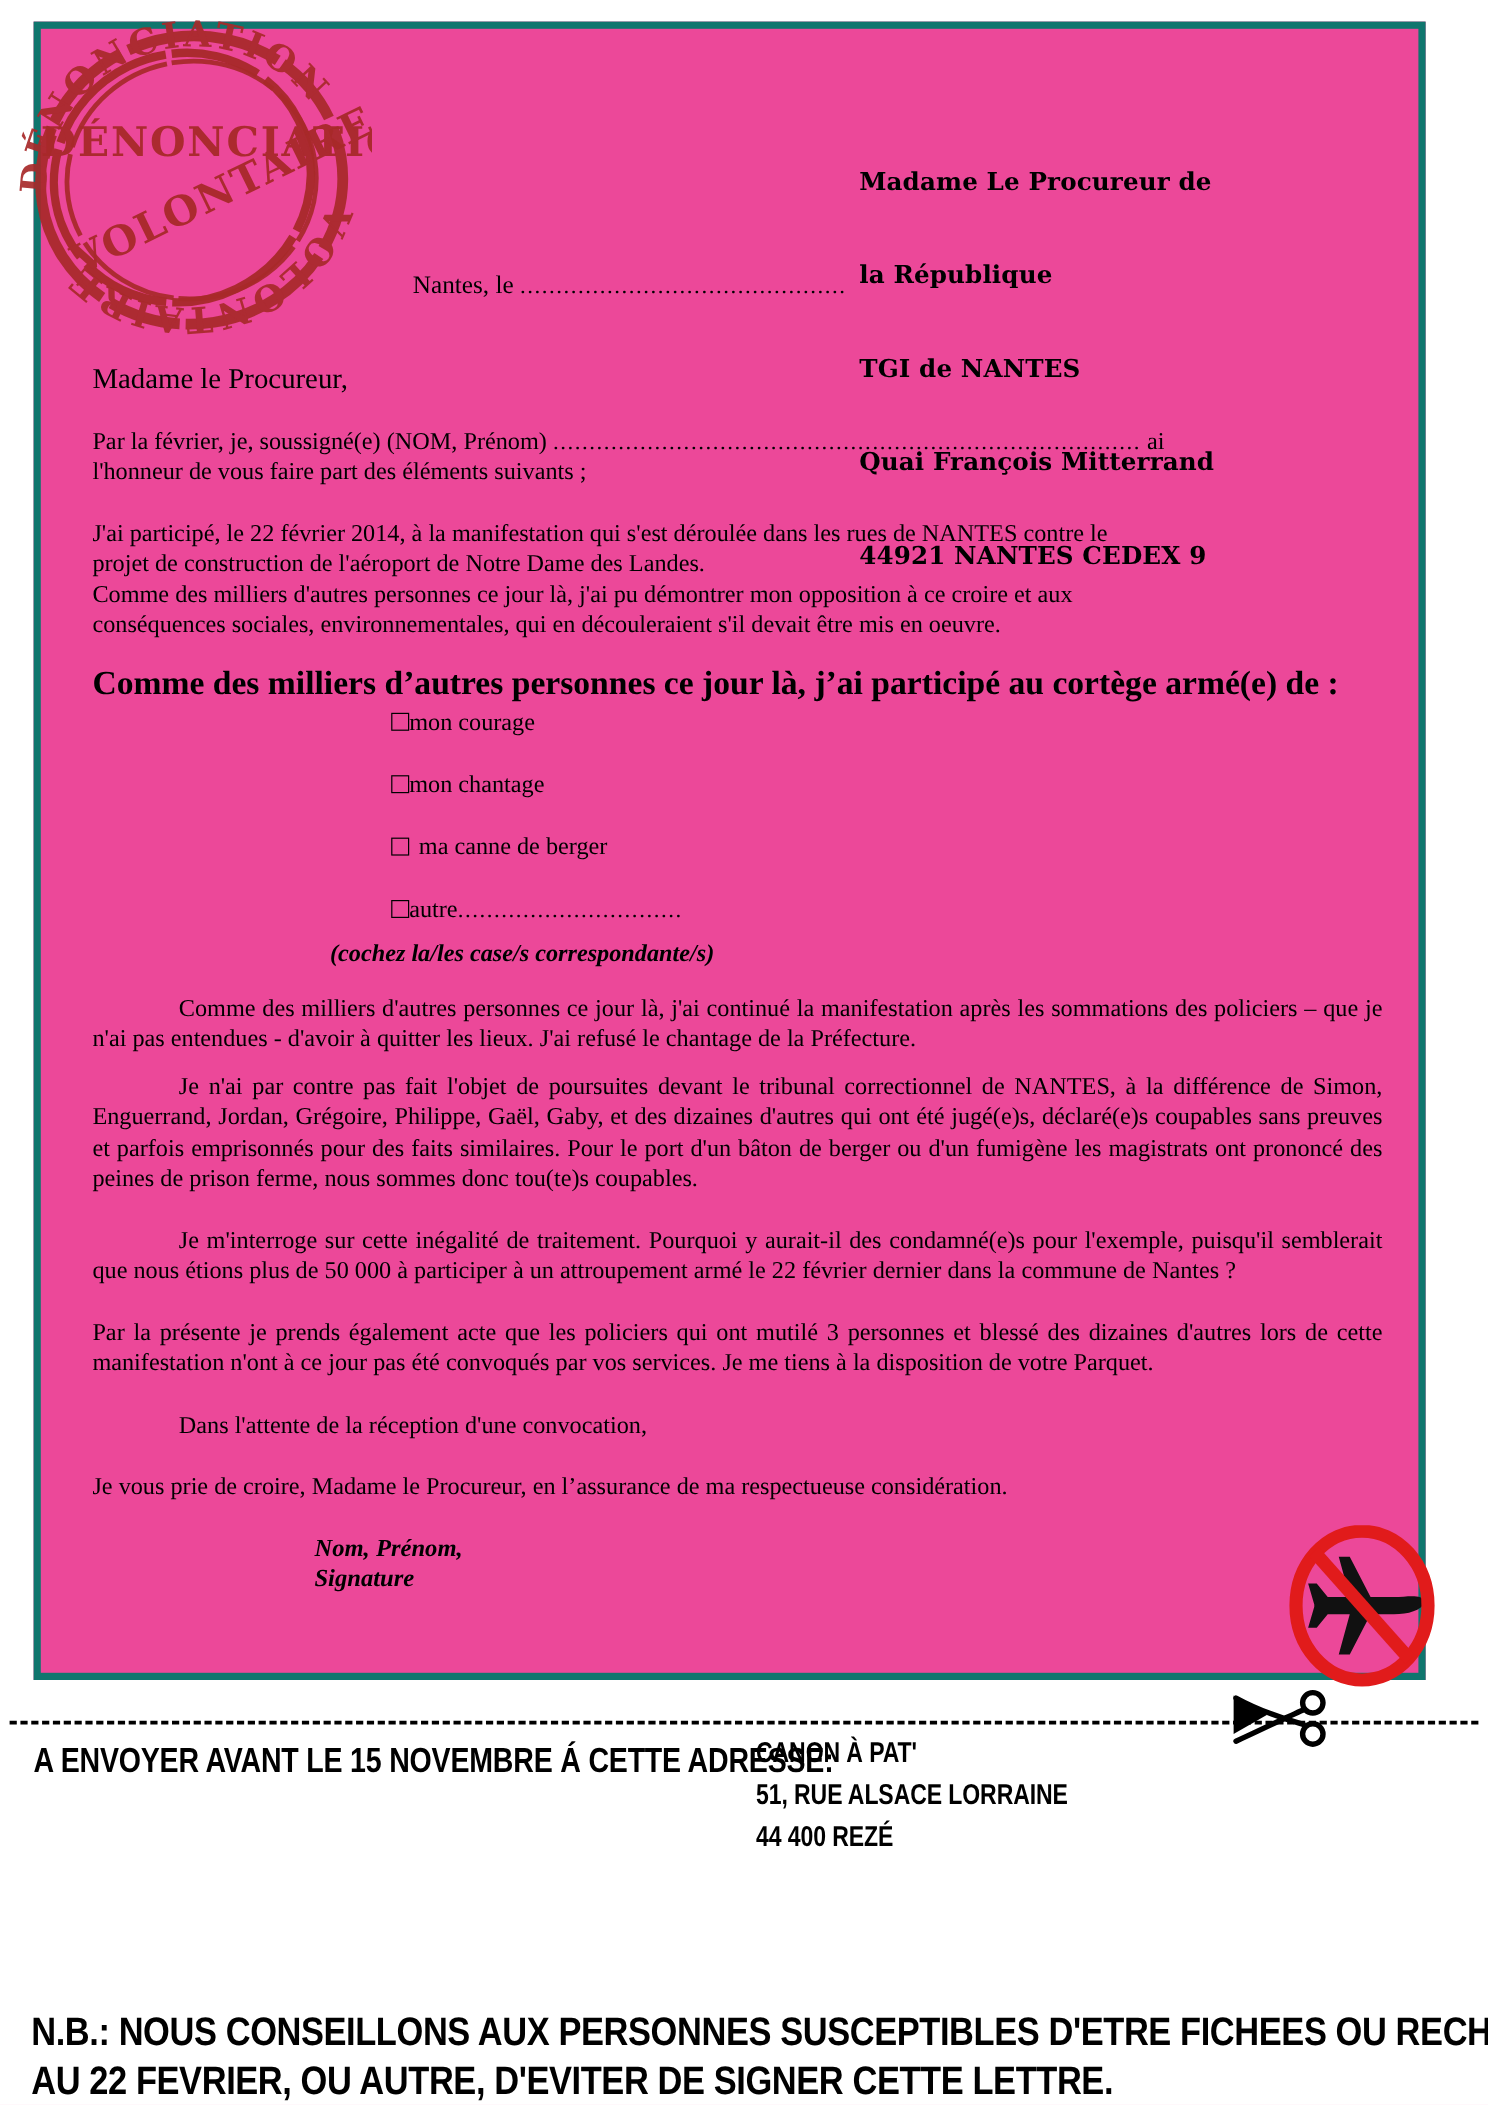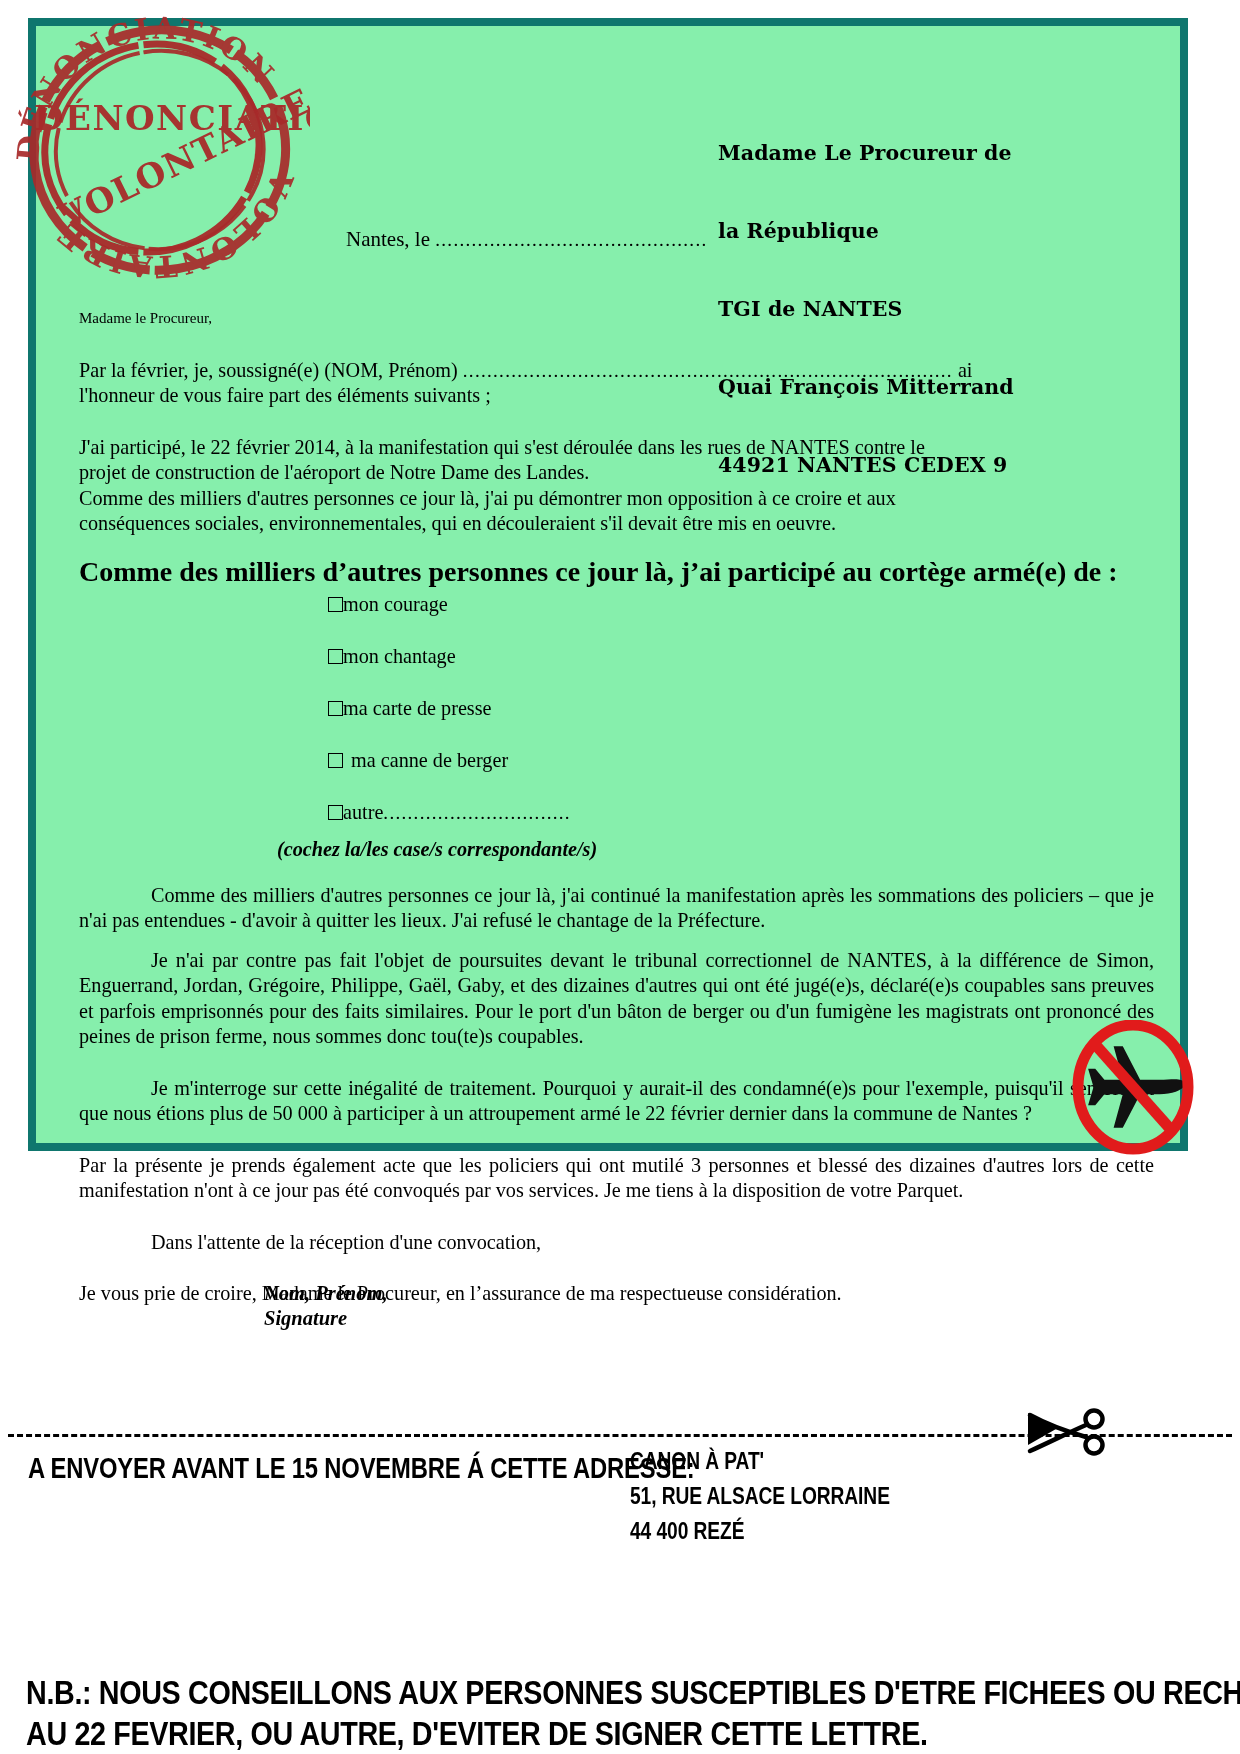--- a/index.html
+++ b/index.html
@@ -20,23 +20,23 @@
     position: absolute;
     left: 0; top: 0;
     width: 1240px; height: 1754px;
   }
 
   #letter-frame {
     position: absolute;
     left: 28px;
     top: 18px;
     width: 1160px;
-    height: 1133px;
-    border: 8px solid #0f766e;
-    background: #86efac;
+    height: 1382px;
+    border: 6px solid #0f766e;
+    background: #ec4899;
     box-sizing: border-box;
   }
 
   #letter-inner {
     position: absolute;
     left: 0; top: 0;
     width: 100%;
     height: 100%;
   }
 
@@ -87,21 +87,21 @@
     left: 43px;
     top: 280px;
     width: 1075px;
     font-size: 20.2px;
     line-height: 25.5px;
     color: #000;
   }
 
   .salut {
     margin: 0 0 26px 0;
-    font-size: 15px;
+    font-size: 24px;
   }
 
   .para {
     margin: 0 0 14px 0;
     text-align: justify;
     text-justify: inter-word;
   }
   .para.indent { text-indent: 72px; }
   .para.tight { margin-bottom: 0; }
 
@@ -270,23 +270,20 @@
         <p class="para">conséquences sociales, environnementales, qui en découleraient s'il devait être mis en oeuvre.</p>
 
         <p class="bold-head">Comme des milliers d’autres personnes ce jour là, j’ai participé au cortège armé(e) de :</p>
 
         <ul id="checklist">
           <li>
             <span class="cbox"></span><span>mon courage</span>
           </li>
           <li>
             <span class="cbox"></span><span>mon chantage</span>
-          </li>
-          <li>
-            <span class="cbox"></span><span>ma carte de presse</span>
           </li>
           <li>
             <span class="cbox spaced"></span><span>ma canne de berger</span>
           </li>
           <li>
             <span class="cbox"></span><span>autre</span><span class="dots">...............................</span>
           </li>
         </ul>
 
         <p class="cochez">(cochez la/les case/s correspondante/s)</p>

